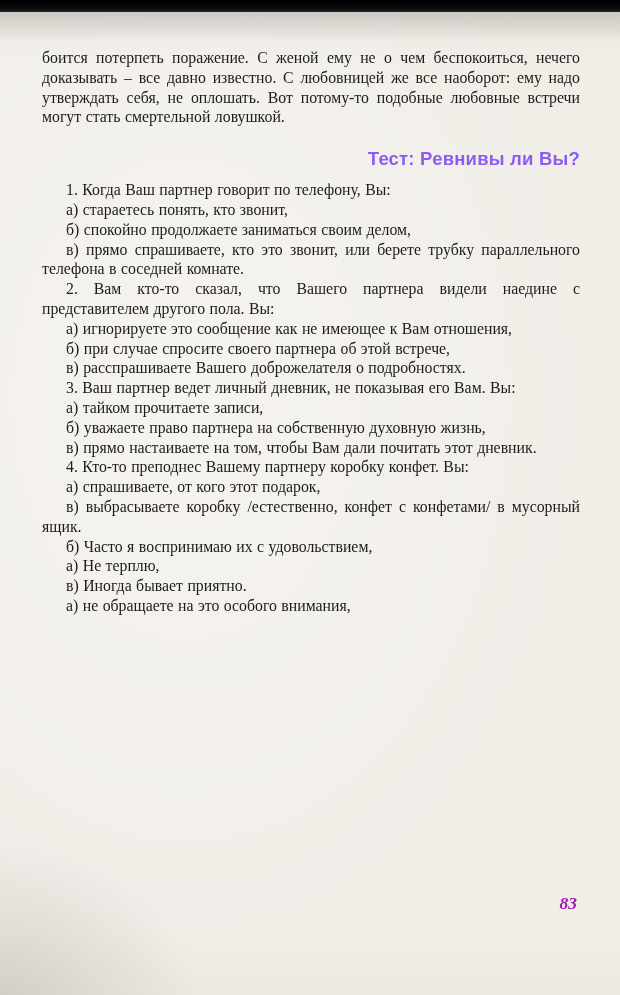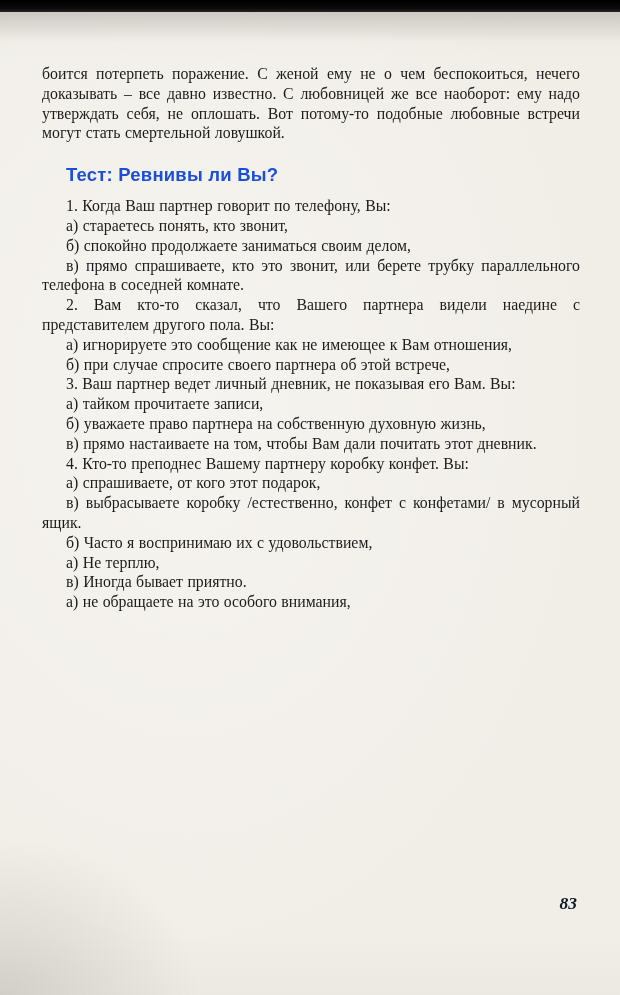--- a/index.html
+++ b/index.html
@@ -34,21 +34,21 @@
   .scan-shade-corner {
     position: absolute;
     left: 0; bottom: 0;
     width: 200px; height: 160px;
     background: radial-gradient(ellipse at 0% 100%, rgba(90,86,80,0.18), rgba(90,86,80,0) 70%);
     pointer-events: none;
   }
   .content {
     position: absolute;
     left: 42px;
-    top: 64px;
+    top: 48px;
     width: 538px;
     font-size: 15.8px;
     line-height: 19.8px;
     text-align: justify;
   }
   .para {
     margin: 0;
     text-indent: 24px;
     word-spacing: 0.5px;
   }
@@ -56,50 +56,51 @@
     text-indent: 0;
   }
   .heading {
     margin: 21px 0 10px 0;
     text-indent: 24px;
     font-family: "Liberation Sans", sans-serif;
     font-weight: 700;
     font-size: 18.5px;
     line-height: 22px;
     letter-spacing: 0.2px;
-    color: #1d4ed8;
-    text-align: left;
+    color: #8b5cf6;
+    text-align: right;
   }
   .page-number {
     position: absolute;
     right: 43px;
     top: 893px;
     font-weight: 700;
     font-style: italic;
     font-size: 17.5px;
-    color: #0f172a;
+    color: #a21caf;
   }
 </style>
 </head>
 <body>
 
 <div class="scan-bar-top"></div>
 <div class="scan-shade-top"></div>
 <div class="scan-shade-corner"></div>
 
 <div class="content">
   <p class="para flush">боится потерпеть поражение. С женой ему не о чем беспокоиться, нечего доказывать – все давно известно. С любовницей же все наоборот: ему надо утверждать себя, не оплошать. Вот потому-то подобные любовные встречи могут стать смертельной ловушкой.</p>
   <h2 class="heading">Тест: Ревнивы ли Вы?</h2>
   <p class="para">1. Когда Ваш партнер говорит по телефону, Вы:</p>
   <p class="para">а) стараетесь понять, кто звонит,</p>
   <p class="para">б) спокойно продолжаете заниматься своим делом,</p>
   <p class="para">в) прямо спрашиваете, кто это звонит, или берете трубку параллельного телефона в соседней комнате.</p>
   <p class="para">2. Вам кто-то сказал, что Вашего партнера видели наедине с представителем другого пола. Вы:</p>
   <p class="para">а) игнорируете это сообщение как не имеющее к Вам отношения,</p>
   <p class="para">б) при случае спросите своего партнера об этой встрече,</p>
+  <p class="para">в) расспрашиваете Вашего доброжелателя о подробностях.</p>
   <p class="para">3. Ваш партнер ведет личный дневник, не показывая его Вам. Вы:</p>
   <p class="para">а) тайком прочитаете записи,</p>
   <p class="para">б) уважаете право партнера на собственную духовную жизнь,</p>
   <p class="para">в) прямо настаиваете на том, чтобы Вам дали почитать этот дневник.</p>
   <p class="para">4. Кто-то преподнес Вашему партнеру коробку конфет. Вы:</p>
   <p class="para">а) спрашиваете, от кого этот подарок,</p>
   <p class="para">в) выбрасываете коробку /естественно, конфет с конфетами/ в мусорный ящик.</p>
   <p class="para">б) Часто я воспринимаю их с удовольствием,</p>
   <p class="para">а) Не терплю,</p>
   <p class="para">в) Иногда бывает приятно.</p>

